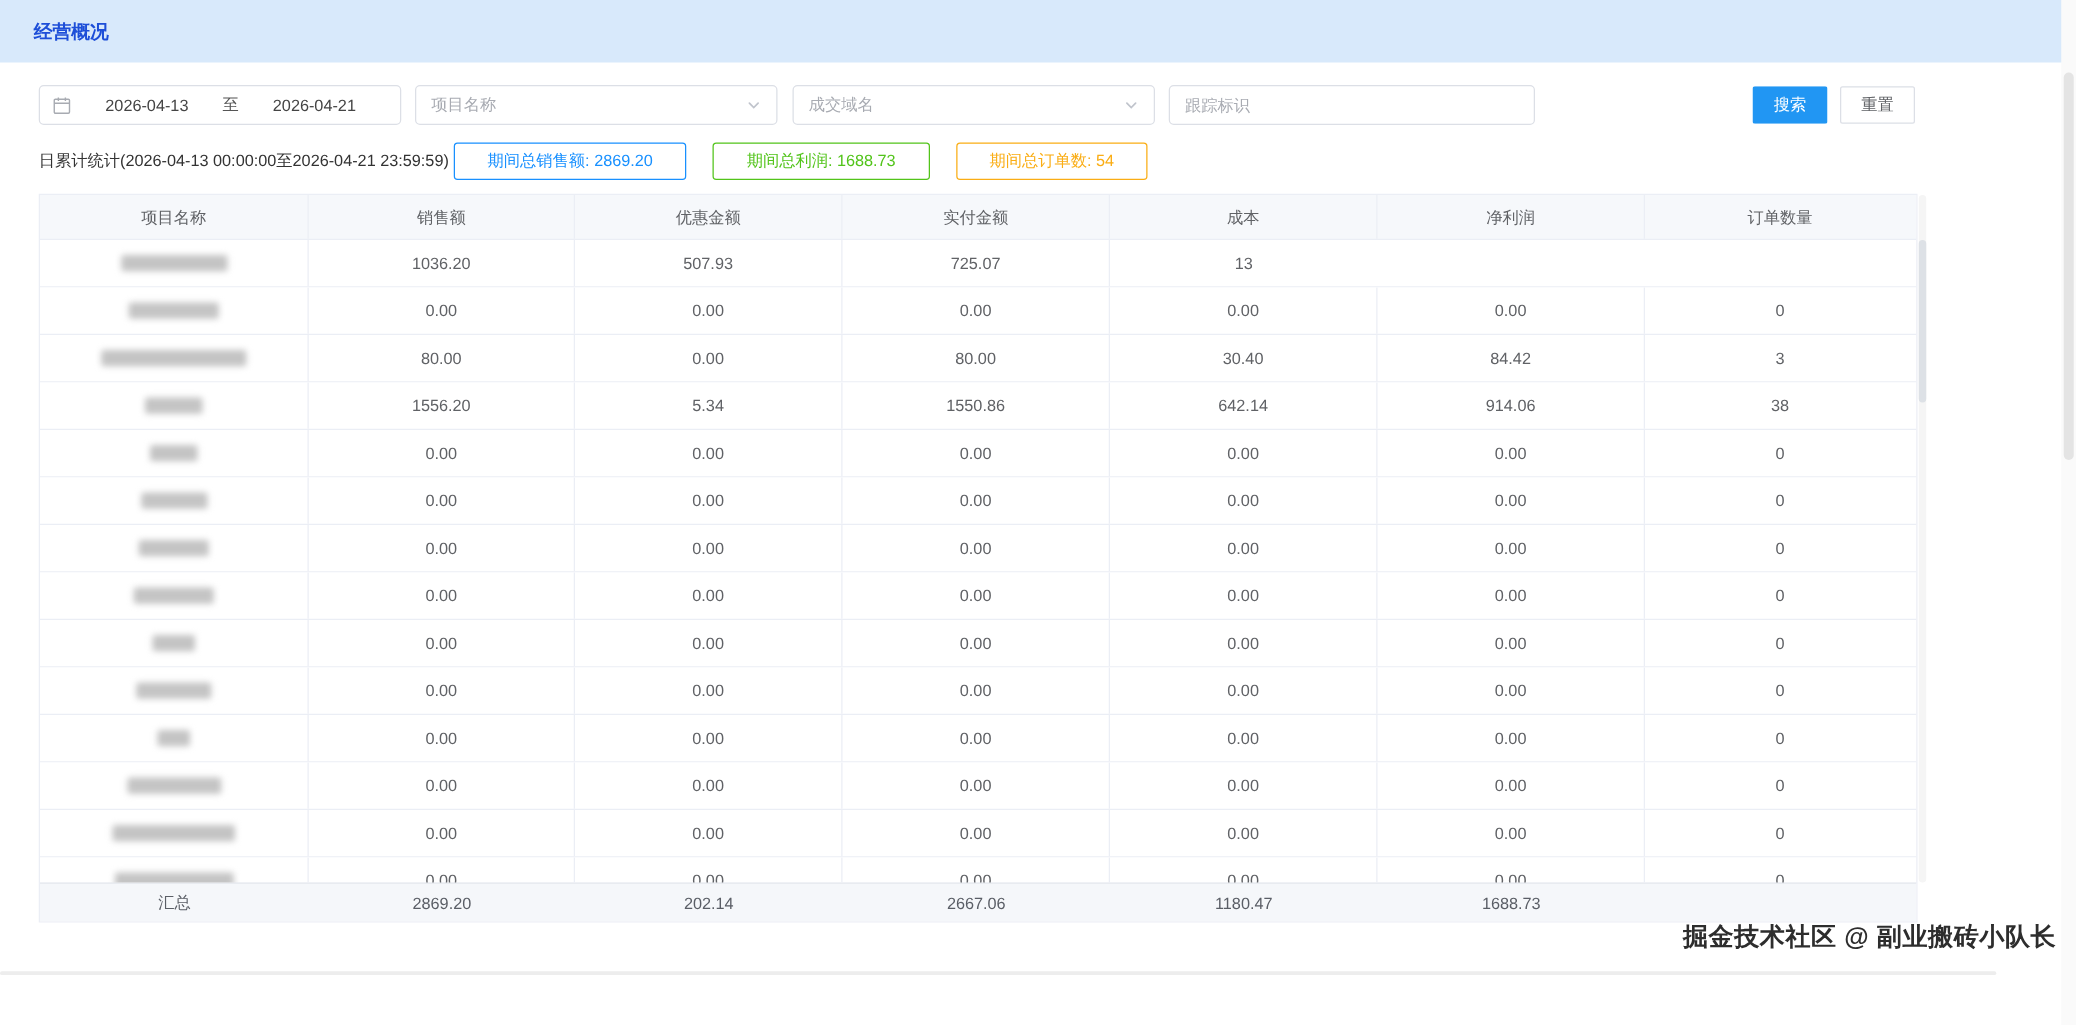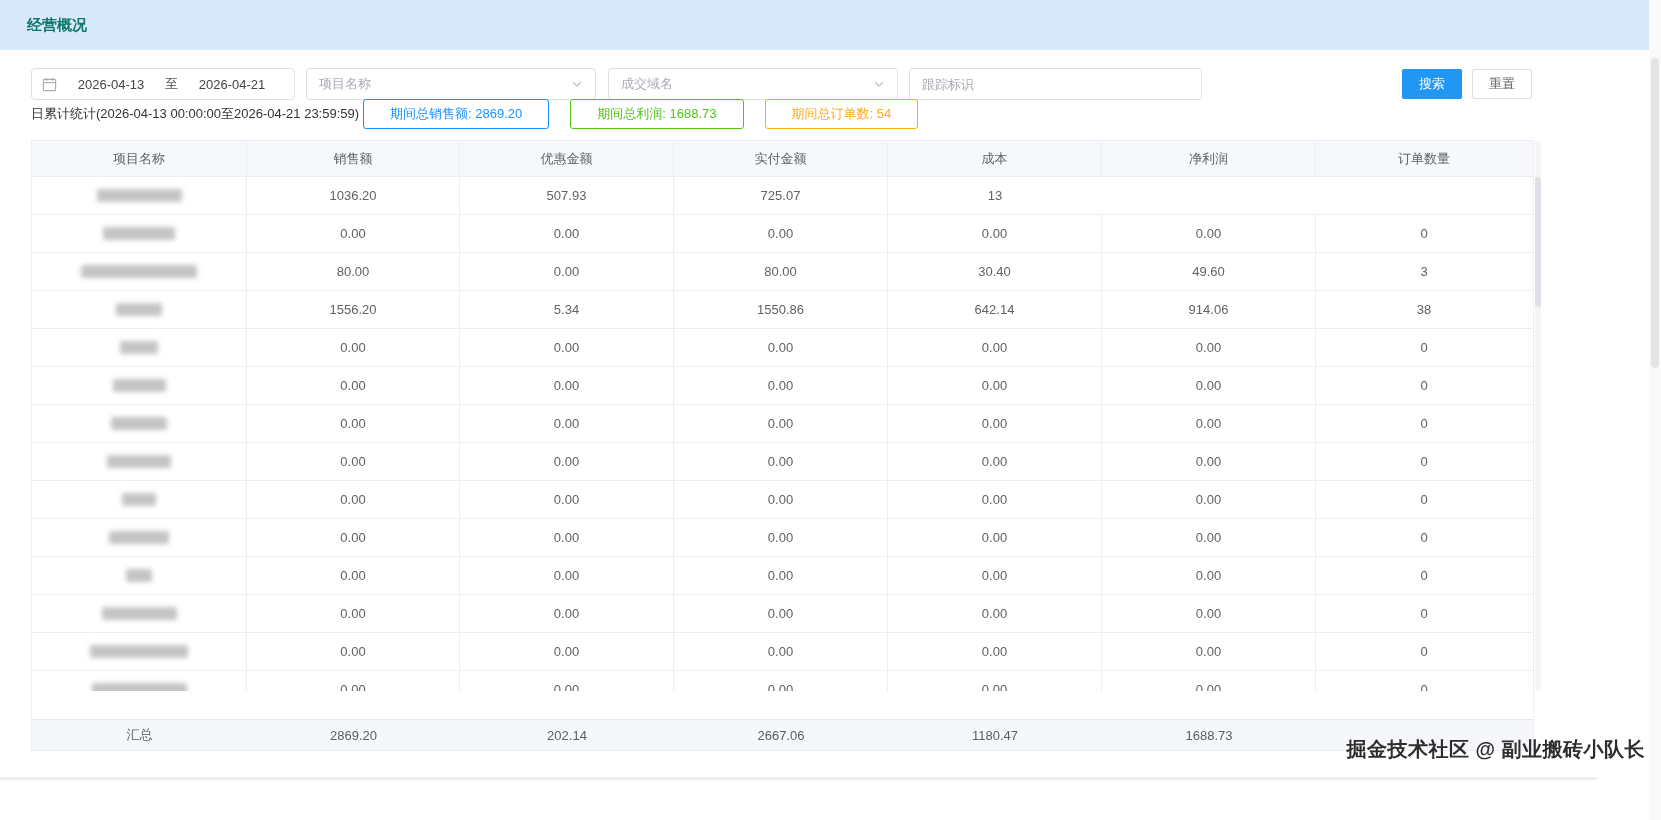--- a/index.html
+++ b/index.html
@@ -3,50 +3,50 @@
 <meta charset="utf-8">
 <style>
   * { margin:0; padding:0; box-sizing:border-box; }
   html,body { width:1661px; height:820px; }
   body {
     position:relative; overflow:hidden; background:#fff;
     font-family:"Liberation Sans","DejaVu Sans",sans-serif; color:#333;
   }
   
   .topbar { height:50px; background:#d8e9fb; display:flex; align-items:center; padding:0 27px; }
-  .page-title { font-size:15px; font-weight:700; color:#0f766e; }
+  .page-title { font-size:15px; font-weight:700; color:#1d4ed8; }
 
   .main { padding:18px 0 0 31px; width:1540px; }
 
   
   .filter-row { display:flex; align-items:center; width:1501px; }
   .box {
     height:32px; border:1px solid #dcdfe6; border-radius:4px; background:#fff;
     display:flex; align-items:center; font-size:13px;
   }
-  .date-range { width:264px; padding:0 10px; margin-right:11px; color:#444; }
+  .date-range { width:290px; padding:0 10px; margin-right:11px; color:#444; }
   .cal-icon { width:15px; height:15px; margin-right:2px; flex:none; display:flex; align-items:center; }
   .dateval { flex:1; text-align:center; color:#444; }
   .date-sep { color:#555; padding:0 2px; }
   .select { width:290px; padding:0 12px; justify-content:space-between; color:#a8abb2; cursor:pointer; }
   .sel-1 { margin-right:12px; }
   .sel-2 { margin-right:11px; }
   .chevron { display:flex; align-items:center; }
   .text-input { width:293px; padding:0 12px; color:#333; outline:none; }
   .text-input::placeholder { color:#a8abb2; }
   .spacer { flex:1; }
   .btn {
     height:30px; padding:0 16px; border-radius:2px; font-size:13px; cursor:pointer;
     display:flex; align-items:center; justify-content:center; border:1px solid transparent;
   }
   .btn-primary { background:var(--primary,#2196f3); color:#fff; margin-right:10px; }
   .btn-plain { background:#fff; border-color:#dcdfe6; color:#606266; }
 
   
-  .stats-row { display:flex; align-items:center; font-size:13px; color:#333; height:27px;text-align:right; }
+  .stats-row { margin-top:15px; display:flex; align-items:center; font-size:13px; color:#333; height:27px;text-align:right; }
   .badges { display:flex; align-items:center; }
   .badge {
     border:1px solid; border-radius:3px; padding:5px 26px; font-size:13px;
     margin-left:21px; background:#fff; white-space:nowrap;
   }
   .badges .badge:first-child { margin-left:4px; }
 
   
   .table-wrap { margin-top:13px; width:1503px; position:relative; border:1px solid #ebeef5; background:#fff; }
   .thead, .trow, .tsummary {
@@ -60,21 +60,21 @@
   }
   .th:last-child { border-right:none; }
   .tbody { height:514px; overflow:hidden; }
   .trow { height:38px; border-bottom:1px solid #ebeef5; background:#fff; }
   .tcell {
     display:flex; align-items:center; justify-content:center;
     font-size:13px; color:#606266; border-right:1px solid #ebeef5;
   }
   .tcell:last-child { border-right:none; }
   .redacted { height:13px; background:#c4c4c4; border-radius:2px; filter:blur(2.5px); }
-  .tsummary { height:31px; background:#f5f7fa; border-top:1px solid #e4e7ed;margin-top:28px; }
+  .tsummary { height:31px; background:#f5f7fa; border-top:1px solid #e4e7ed; }
   .scell { display:flex; align-items:center; justify-content:center; font-size:13px; color:#5a5e66; }
 
   
   .v-scrollbar { position:absolute; right:-8px; top:0; width:6px; height:550px; background:#f5f5f5; border-radius:3px; }
   .v-thumb { position:absolute; top:36px; left:0; width:6px; height:130px; background:#dde1e6; border-radius:3px; }
   .page-scrollbar { position:absolute; right:0; top:0; width:12px; height:820px; background:#fafafa; }
   .page-thumb { position:absolute; top:58px; left:2px; width:8px; height:310px; background:#e4e4e4; border-radius:4px; }
   .h-track { position:absolute; left:0; top:777px; width:1597px; height:3px; background:#ededed; border-radius:2px; }
 
   .watermark {
@@ -173,21 +173,21 @@
           <div class="tcell">0</div>
         </div>
         <div class="trow">
           <div class="tcell">
             <div class="redacted" style="width: 116px;"></div>
           </div>
           <div class="tcell">80.00</div>
           <div class="tcell">0.00</div>
           <div class="tcell">80.00</div>
           <div class="tcell">30.40</div>
-          <div class="tcell">49.60</div>
+          <div class="tcell">84.42</div>
           <div class="tcell">3</div>
         </div>
         <div class="trow">
           <div class="tcell">
             <div class="redacted" style="width: 46px;"></div>
           </div>
           <div class="tcell">1556.20</div>
           <div class="tcell">5.34</div>
           <div class="tcell">1550.86</div>
           <div class="tcell">642.14</div>

